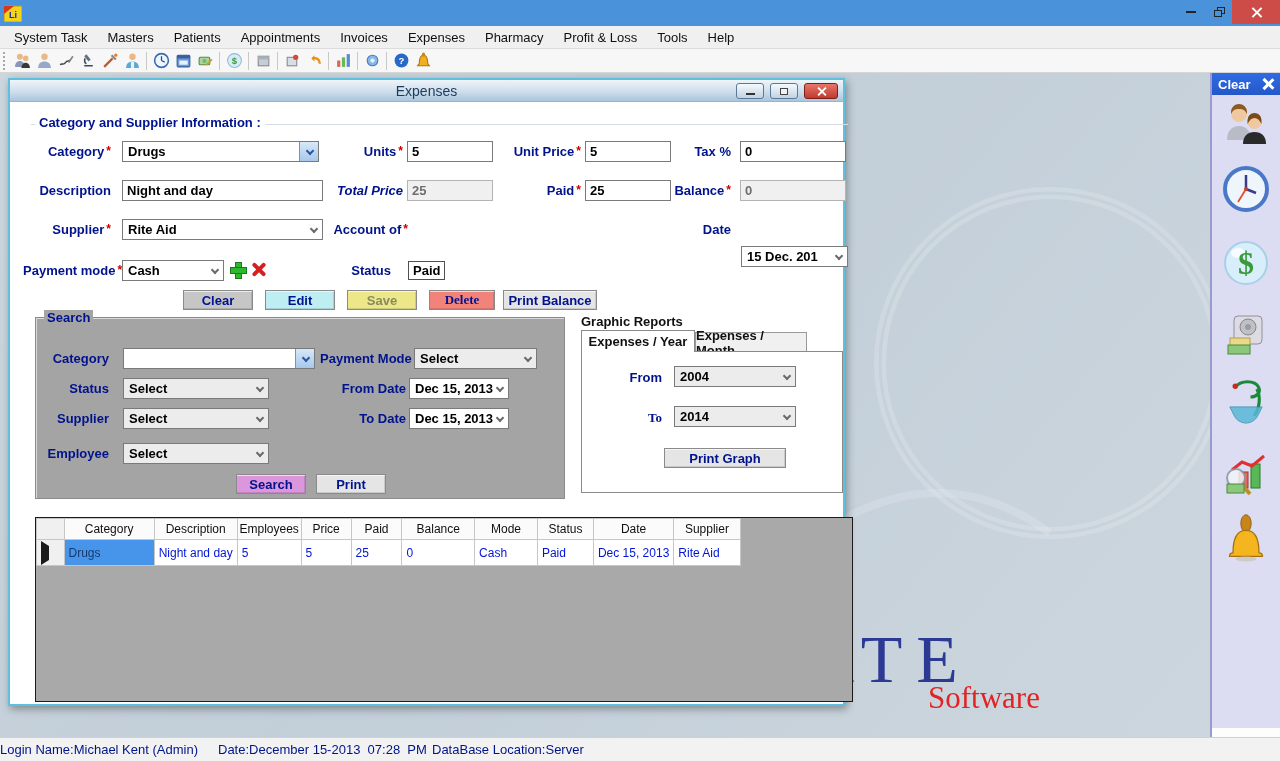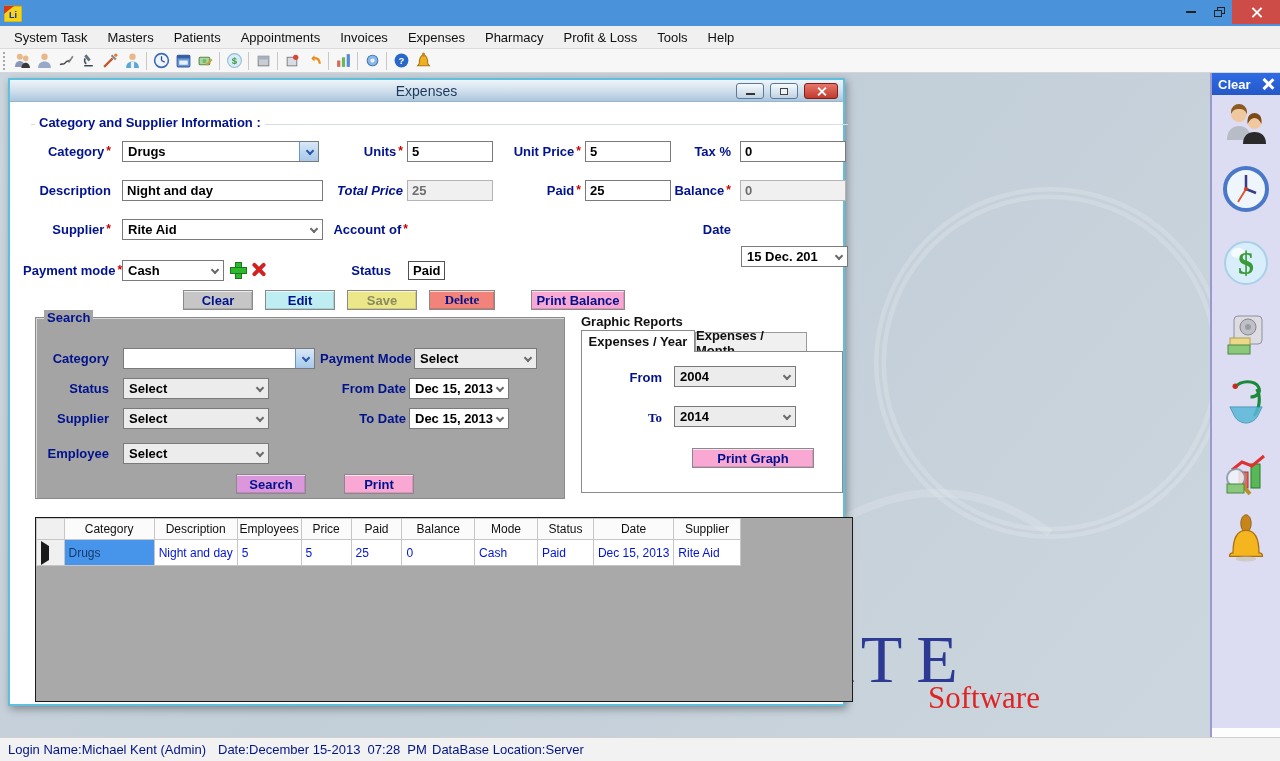--- a/index.html
+++ b/index.html
@@ -87,21 +87,21 @@
   .combo .ddbtn { position:absolute; right:0; top:0; bottom:0; width:19px; background:linear-gradient(#d8e8f8,#a8c8ea); border-left:1px solid #6a96c8; }
   .combo .ddbtn .chev { right:5px; border-color:#2858a8; }
 
   .statusbox { position:absolute; height:19px; border:1px solid #505050; background:#fff; font-size:13px; font-weight:bold; color:#000; display:flex; align-items:center; padding:0 4px; }
 
   .btn { position:absolute; height:20px; border:1px solid #8a8a8a; display:flex; align-items:center; justify-content:center; font-size:13px; font-weight:bold; color:#00128c; box-shadow:inset 0 1px 0 rgba(255,255,255,.65), inset -1px -1px 0 rgba(0,0,0,.12); }
   .btn-clear { background:#c6c6c6; }
   .btn-edit { background:#bfeef2; }
   .btn-save { background:#ece789; color:#8a8a60; }
   .btn-delete { background:#f2837a; }
-  .btn-green { background:#f9a8d4;margin-left:28px; }
+  .btn-green { background:#e5e5e5; }
   .btn-pink { background:#dc96dc; }
 
   .plus-icon { position:absolute; width:15px; height:15px; }
   .plus-icon::before { content:""; position:absolute; left:5px; top:0; width:5px; height:15px; background:#2eb82e; border:1px solid #1a7a1a; }
   .plus-icon::after { content:""; position:absolute; left:0; top:5px; width:15px; height:5px; background:#2eb82e; border:1px solid #1a7a1a; }
   .xmark-icon { position:absolute; width:15px; height:15px; }
   .xmark-icon::before,.xmark-icon::after { content:""; position:absolute; left:6px; top:-1px; width:4px; height:17px; background:#d42020; border-radius:2px; }
   .xmark-icon::before { transform:rotate(45deg); } .xmark-icon::after { transform:rotate(-45deg); }
 
   
@@ -542,16 +542,16 @@
           <ellipse cx="24" cy="12" rx="6" ry="10" fill="#c8861a" stroke="#8a5a10"></ellipse>
           <path d="M9 46c0-16 5-26 15-26s15 10 15 26c3 0 4 2 4 4H5c0-2 1-4 4-4z" fill="#f4b51e" stroke="#a87010" stroke-width="1.5"></path>
           <ellipse cx="24" cy="53" rx="12" ry="3" fill="#c8c0a8" opacity="0.6"></ellipse>
         </svg>
     </div>
     <div class="quick-bottom"></div>
   </div>
 </div>
 
 <div class="statusbar">
-  <span class="sb-item" style="left:8px;">Login Name:Michael Kent (Admin)</span>
+  <span class="sb-item" style="left:0;">Login Name:Michael Kent (Admin)</span>
   <span class="sb-item" style="left:218px;">Date:December 15-2013  07:28  PM</span>
   <span class="sb-item" style="left:432px;">DataBase Location:Server</span>
 </div>
 
 </body></html>

